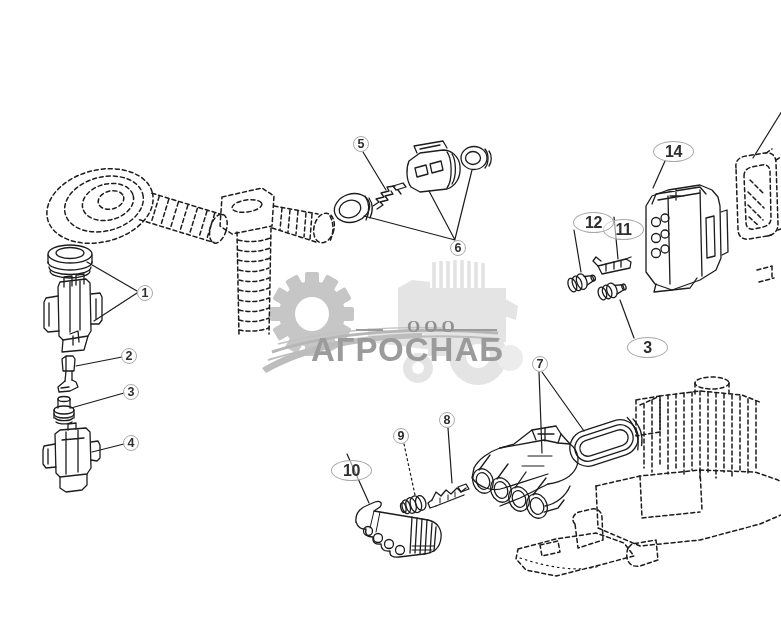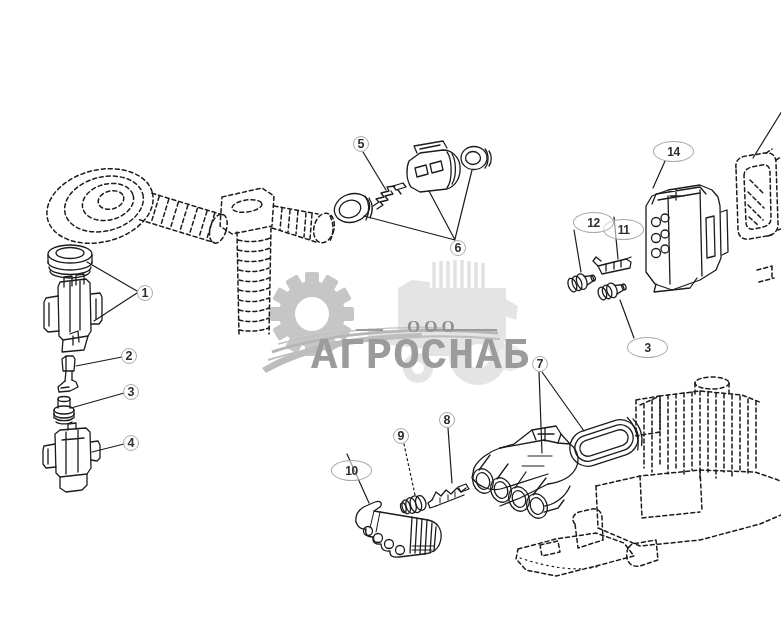--- a/index.html
+++ b/index.html
@@ -10,35 +10,35 @@
   #stage{position:absolute;inset:0;width:781px;height:641px;}
   
   #watermark{position:absolute;inset:0;z-index:1;}
   .wm-ooo{
     position:absolute;left:383px;top:317px;
     font-family:"Liberation Serif",serif;font-size:17px;font-weight:bold;
     letter-spacing:4px;color:#8f8f8f;margin-left:24px;
   }
   .wm-name{
     position:absolute;left:311px;top:331px;
-    font-family:Liberation Mono, monospace;font-size:44px;font-weight:bold;
+    font-family:Liberation Sans, sans-serif;font-size:33px;font-weight:bold;
     letter-spacing:1px;color:#9b9b9b;white-space:nowrap;
   }
   
   #artwork{position:absolute;left:0;top:0;z-index:2;}
   
   .callout{
     position:absolute;z-index:3;box-sizing:border-box;
     border:1.5px solid #a9a9a9;border-radius:50%;
     background:rgba(255,255,255,0.55);color:#2e2e2e;
     display:flex;align-items:center;justify-content:center;
     font-family:"Liberation Sans",sans-serif;font-weight:bold;
   }
   .c16{width:16px;height:16px;font-size:12.5px;}
-  .c21{width:41px;height:21px;font-size:12px;letter-spacing:-0.5px;}
+  .c21{width:41px;height:21px;font-size:16px;letter-spacing:-0.5px;}
 </style>
 </head>
 <body>
 
 <div id="stage">
 
   <div id="watermark">
     <svg width="781" height="641" viewBox="0 0 781 641">
 
       <g>

